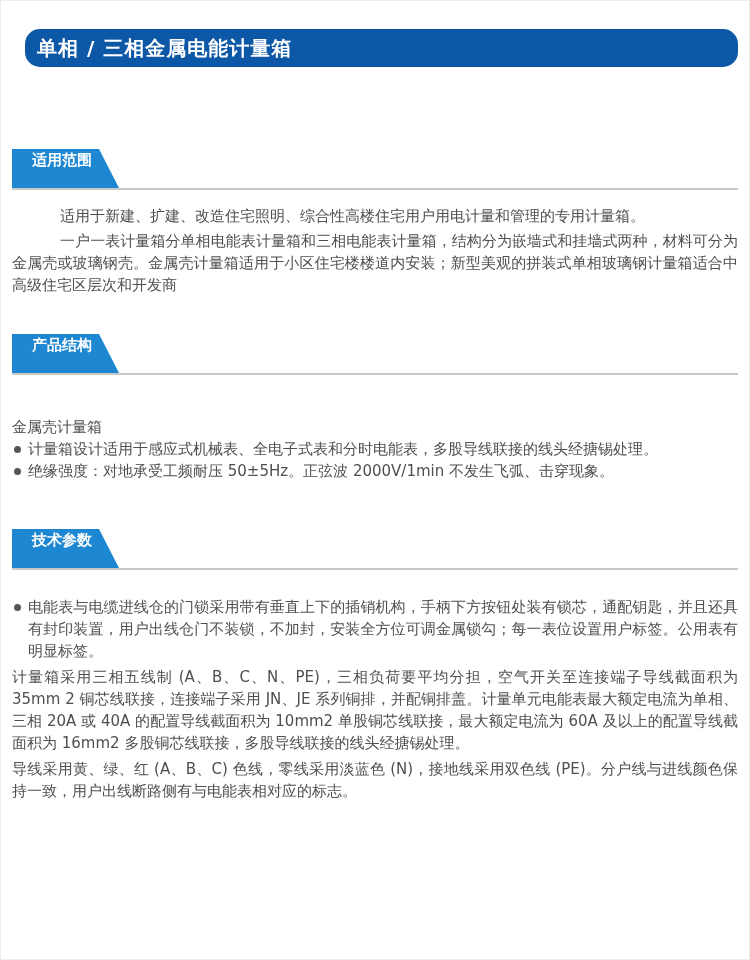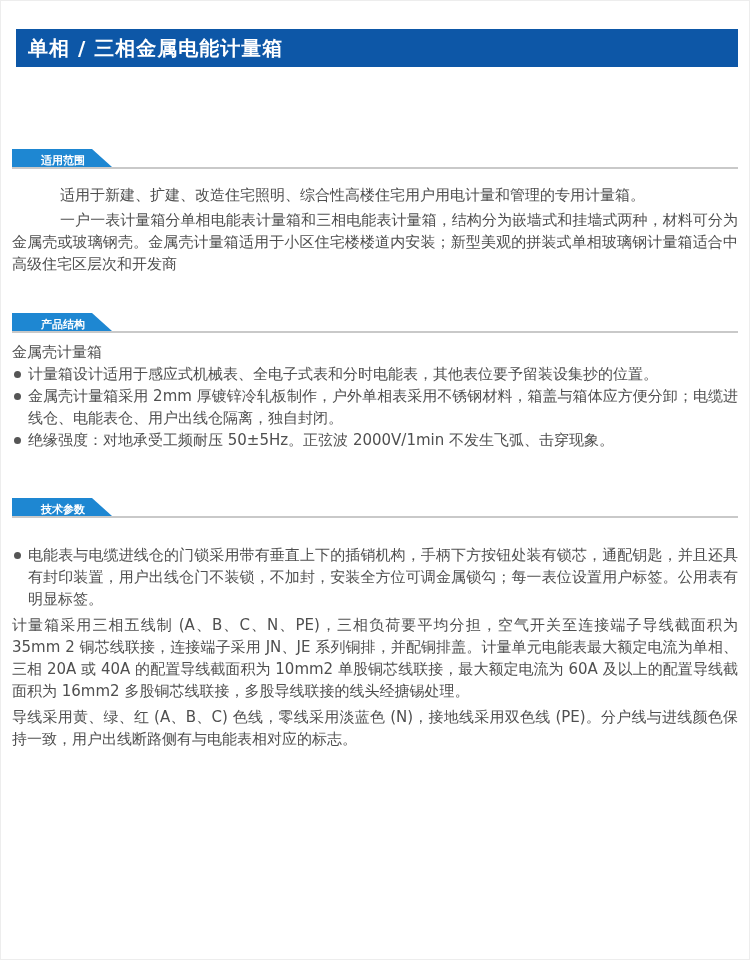--- a/index.html
+++ b/index.html
@@ -6,54 +6,54 @@
   body {
     width:750px; height:960px;
     background:#ffffff;
     border:1px solid #ededed;
     box-sizing:border-box;
     overflow:hidden;
     font-family:"DejaVu Sans","Liberation Sans",sans-serif;
     color:#4f4f4f;
   }
   .banner {
-    margin:28px 11px 0 15px;
+    margin:28px 11px 0 24px;
     height:38px;
     background:#0d57a7;
-    display:flex; align-items:center;
+    display:flex; align-items:center;border-radius:15px;
   }
   .banner h1 {
     margin:0; padding-left:12px;
     font-size:20px; font-weight:bold; color:#ffffff;
     letter-spacing:1px;
   }
   .sec-head {
     margin:0 11px;
     border-bottom:2px solid #c9c9c9;
     line-height:0;
   }
   .flag {
     display:inline-block;
     background:#1e87d2;
-    color:#ffffff; font-weight:bold; font-size:11px;
-    height:18px; line-height:23px;
-    padding:0 27px 0 29px;
+    color:#ffffff; font-weight:bold; font-size:15px;
+    height:39px; line-height:23px;
+    padding:0 27px 0 20px;
     clip-path:polygon(0 0, calc(100% - 20px) 0, 100% 100%, 0 100%);
   }
   .sec1-head { margin-top:82px; }
   .sec2-head { margin-top:38px; }
   .sec3-head { margin-top:47px; }
   .content {
     padding:0 11px;
     font-size:15px; line-height:22px;
     text-align:justify;
     color:#4f4f4f;
   }
   .sec1-content { padding-top:12px; }
-  .sec2-content { padding-top:8px; }
+  .sec2-content { padding-top:8px;margin-top:33px; }
   .sec3-content { padding-top:26px; }
   .content p { margin:0; }
   p.lead { margin-top:3px; text-indent:48px; }
   .subtitle { margin:0; }
   .bullet-item { position:relative; padding-left:16px; }
   .bullet-dot {
     position:absolute; left:2px; top:8px;
     width:7px; height:7px; border-radius:50%;
     background:#555555;
   }
@@ -74,25 +74,21 @@
   <p class="lead">一户一表计量箱分单相电能表计量箱和三相电能表计量箱，结构分为嵌墙式和挂墙式两种，材料可分为金属壳或玻璃钢壳。金属壳计量箱适用于小区住宅楼楼道内安装；新型美观的拼装式单相玻璃钢计量箱适合中高级住宅区层次和开发商</p>
 </div>
 
 <div class="sec-head sec2-head">
   <span class="flag"><span>产品结构</span></span>
 </div>
 <div class="content sec2-content">
   <p class="subtitle">金属壳计量箱</p>
   <div class="bullet-item">
     <span class="bullet-dot"></span>
-    <span>计量箱设计适用于感应式机械表、全电子式表和分时电能表，其他表位要予留装设集抄的位置。</span>
-  </div>
-  <div class="bullet-item">
-    <span class="bullet-dot"></span>
-    <span>金属壳计量箱采用 2mm 厚镀锌冷轧板制作，户外单相表采用不锈钢材料，箱盖与箱体应方便分卸；电缆进线仓、电能表仓、用户出线仓隔离，独自封闭。</span>
+    <span>计量箱设计适用于感应式机械表、全电子式表和分时电能表，多股导线联接的线头经搪锡处理。</span>
   </div>
   <div class="bullet-item">
     <span class="bullet-dot"></span>
     <span>绝缘强度：对地承受工频耐压 50±5Hz。正弦波 2000V/1min 不发生飞弧、击穿现象。</span>
   </div>
 </div>
 
 <div class="sec-head sec3-head">
   <span class="flag"><span>技术参数</span></span>
 </div>

